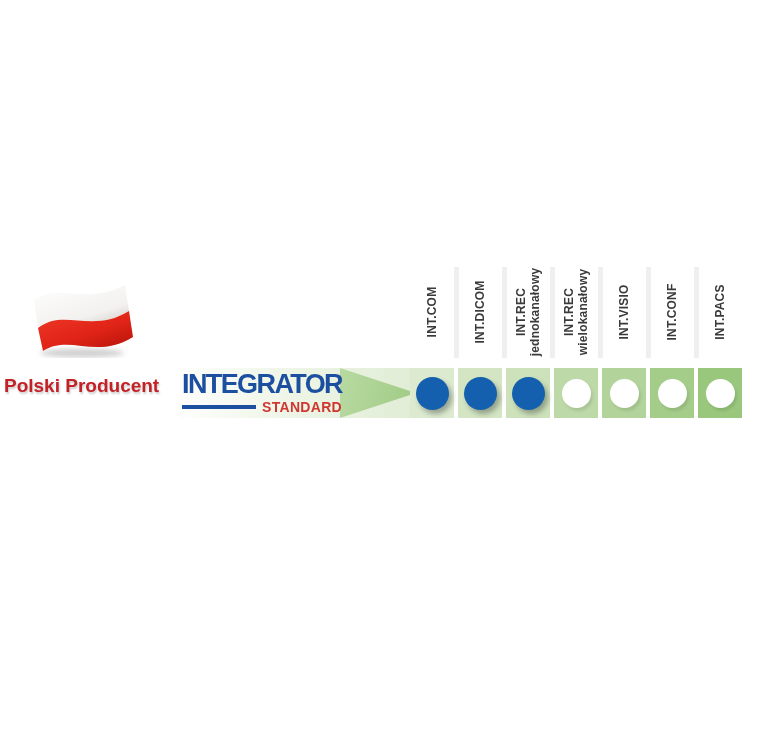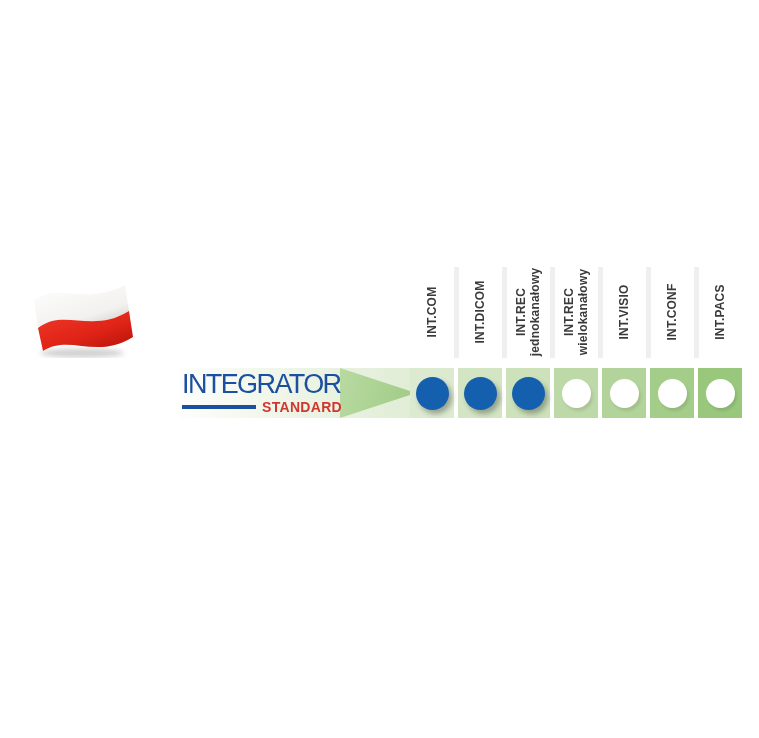--- a/index.html
+++ b/index.html
@@ -17,21 +17,21 @@
     position:absolute;left:4px;top:375px;width:150px;
     text-align:center;
     font-size:19px;font-weight:bold;color:#c42127;
     text-shadow:1px 2px 2px rgba(110,110,110,0.35);
     white-space:nowrap;
   }
 
   
   .logo{position:absolute;left:182px;top:371px;width:160px;}
   .logo-title{
-    font-size:27px;font-weight:normal;color:#1c4fa0;
+    font-size:27px;font-weight:bold;color:#1c4fa0;
     letter-spacing:-1.6px;line-height:27px;white-space:nowrap;
   }
   .logo-sub{display:flex;align-items:center;margin-top:2px;text-align:center;}
   .logo-rule{flex:1;height:4px;background:#1c4fa0;margin-right:6px;}
   .logo-subtitle{
     font-size:14px;font-weight:bold;color:#d0372f;
     letter-spacing:0.3px;line-height:14px;white-space:nowrap;
   }
 
   
@@ -92,20 +92,21 @@
       </linearGradient>
       <filter id="blurf" x="-40%" y="-200%" width="180%" height="500%">
         <feGaussianBlur stdDeviation="2.6"></feGaussianBlur>
       </filter>
     </defs>
     <ellipse cx="56" cy="75" rx="42" ry="4.5" fill="#8d8d8d" opacity="0.4" filter="url(#blurf)"></ellipse>
     <path d="M8,22 C32,4 58,28 99,7 L103,33 C66,56 38,30 12,50 Z" fill="url(#wg)"></path>
     <path d="M12,50 C38,30 66,56 103,33 L107,59 C70,82 44,56 17,73 Z" fill="url(#rg)"></path>
   </svg>
 
+  <div class="producer">Polski Producent</div>
 
   <div class="band"></div>
   <div class="arrow"></div>
 
   <div class="logo">
     <div class="logo-title">INTEGRATOR</div>
     <div class="logo-sub">
       <div class="logo-rule"></div>
       <div class="logo-subtitle">STANDARD</div>
     </div>

